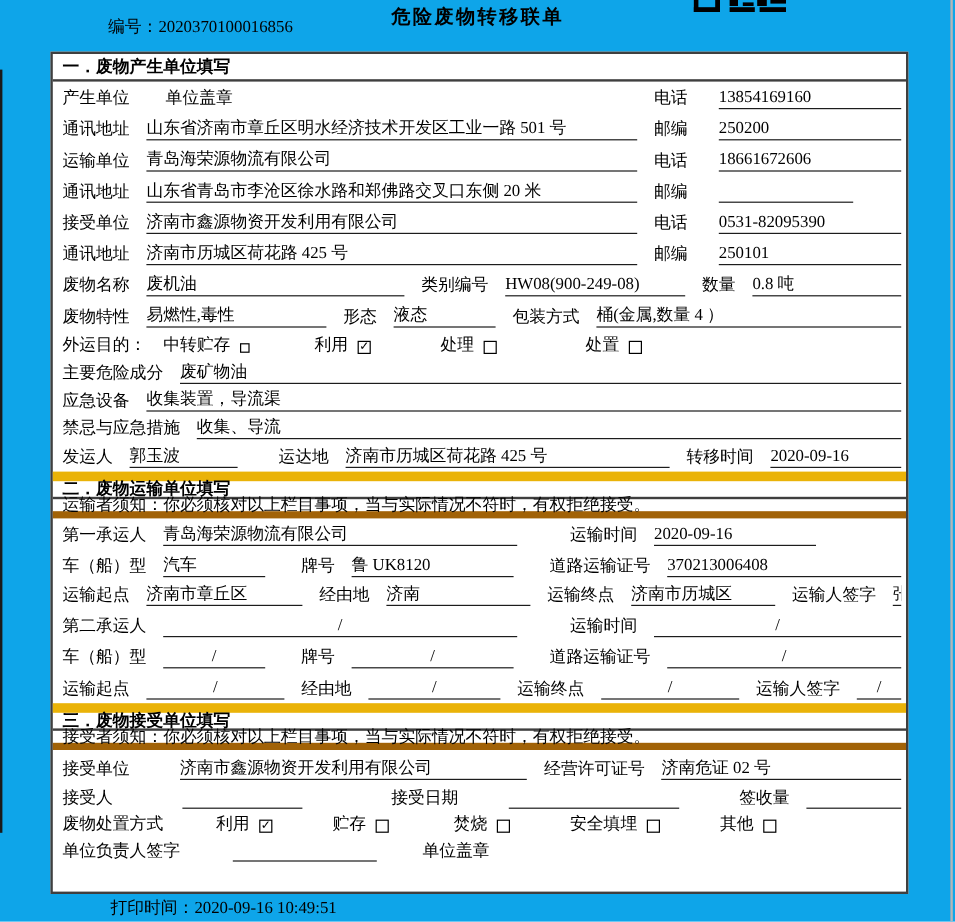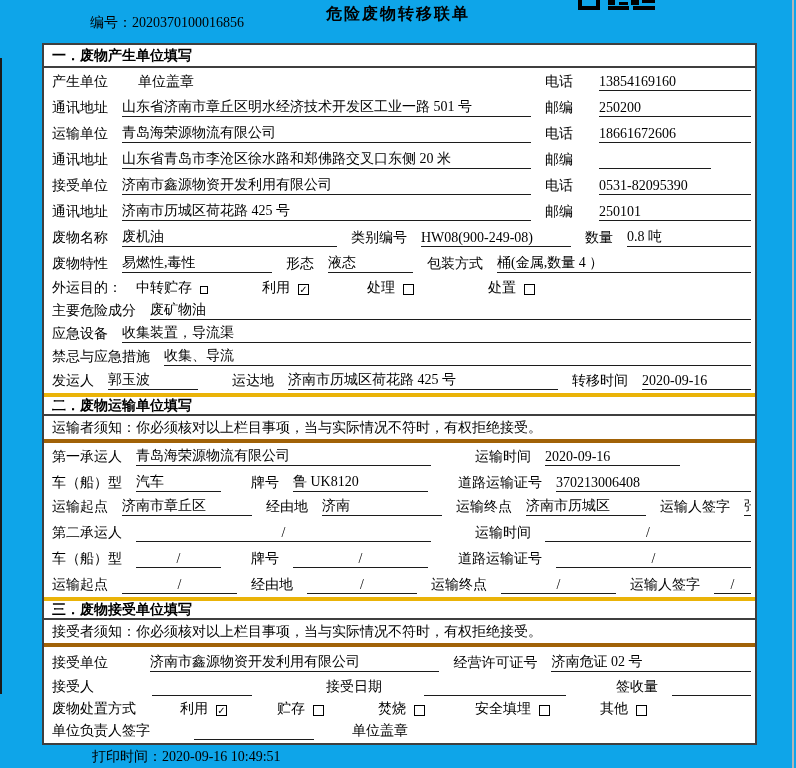--- a/index.html
+++ b/index.html
@@ -7,22 +7,22 @@
   .page{position:relative;width:796px;height:768px;overflow:hidden;background:#0ea5e9;}
   .page-edge{position:absolute;top:0;bottom:0;right:2px;width:2px;background:#b6b6b6;}
   .left-artifact{position:absolute;left:0;top:58px;width:2px;height:636px;background:#1a1a1a;}
   .doc-number{position:absolute;left:90px;top:14px;font-size:14px;white-space:nowrap;}
   .doc-title{position:absolute;left:0;right:0;top:4px;text-align:center;font-size:16px;font-weight:bold;letter-spacing:2px;}
   .qr-frag{position:absolute;left:578px;top:0;width:77px;height:10px;}
   .form{position:absolute;left:42px;top:43px;width:715px;height:702px;border:2px solid #3f3f3f;box-sizing:border-box;background:#fff;display:flex;flex-direction:column;}
   .row{display:flex;align-items:flex-end;padding:0 4px 3px 8px;box-sizing:border-box;font-size:14px;gap:14px;white-space:nowrap;}
   .h22{height:22px}.h23{height:23px}.h24{height:24px}.h26{height:26px}.h28{height:28px}
   .shead{display:flex;align-items:center;height:23px;box-sizing:border-box;padding:0 8px;font-size:14px;font-weight:bold;border-bottom:2px solid #3f3f3f;}
-  .btop{border-top:4px solid #eab308;}
-  .notice{display:flex;align-items:center;height:27px;box-sizing:border-box;padding:0 8px;font-size:14px;border-bottom:4px solid #a16207;}
+  .btop{border-top:8px solid #eab308;}
+  .notice{display:flex;align-items:center;height:16px;box-sizing:border-box;padding:0 8px;font-size:14px;border-bottom:6px solid #a16207;}
   .lab{flex:none;}
   .u{border-bottom:1px solid #1c1c1c;box-sizing:border-box;overflow:hidden;}
   .grow{flex:1;}
   .ctr{text-align:center;}
   .w85{width:85px}.w90{width:90px}.w100{width:100px}.w110{width:110px}.w115{width:115px}.w120{width:120px}.w130{width:130px}.w135{width:135px}.w142{width:142px}.w150{width:150px}.w200{width:200px}.w215{width:215px}.w270{width:270px}.w280{width:280px}.w290{width:290px}.w295{width:295px}
   .g16{margin-left:16px}.g20{margin-left:20px}.g24{margin-left:24px}.g28{margin-left:28px}.g30{margin-left:30px}
   .g36{margin-left:36px}.g40{margin-left:40px}.g44{margin-left:44px}.g60{margin-left:60px}
   .mra{margin-left:auto;}
   .rg{display:flex;gap:26px;width:206px;flex:none;align-items:flex-end;}
   .rg2{display:flex;gap:12px;width:238px;flex:none;align-items:flex-end;}

